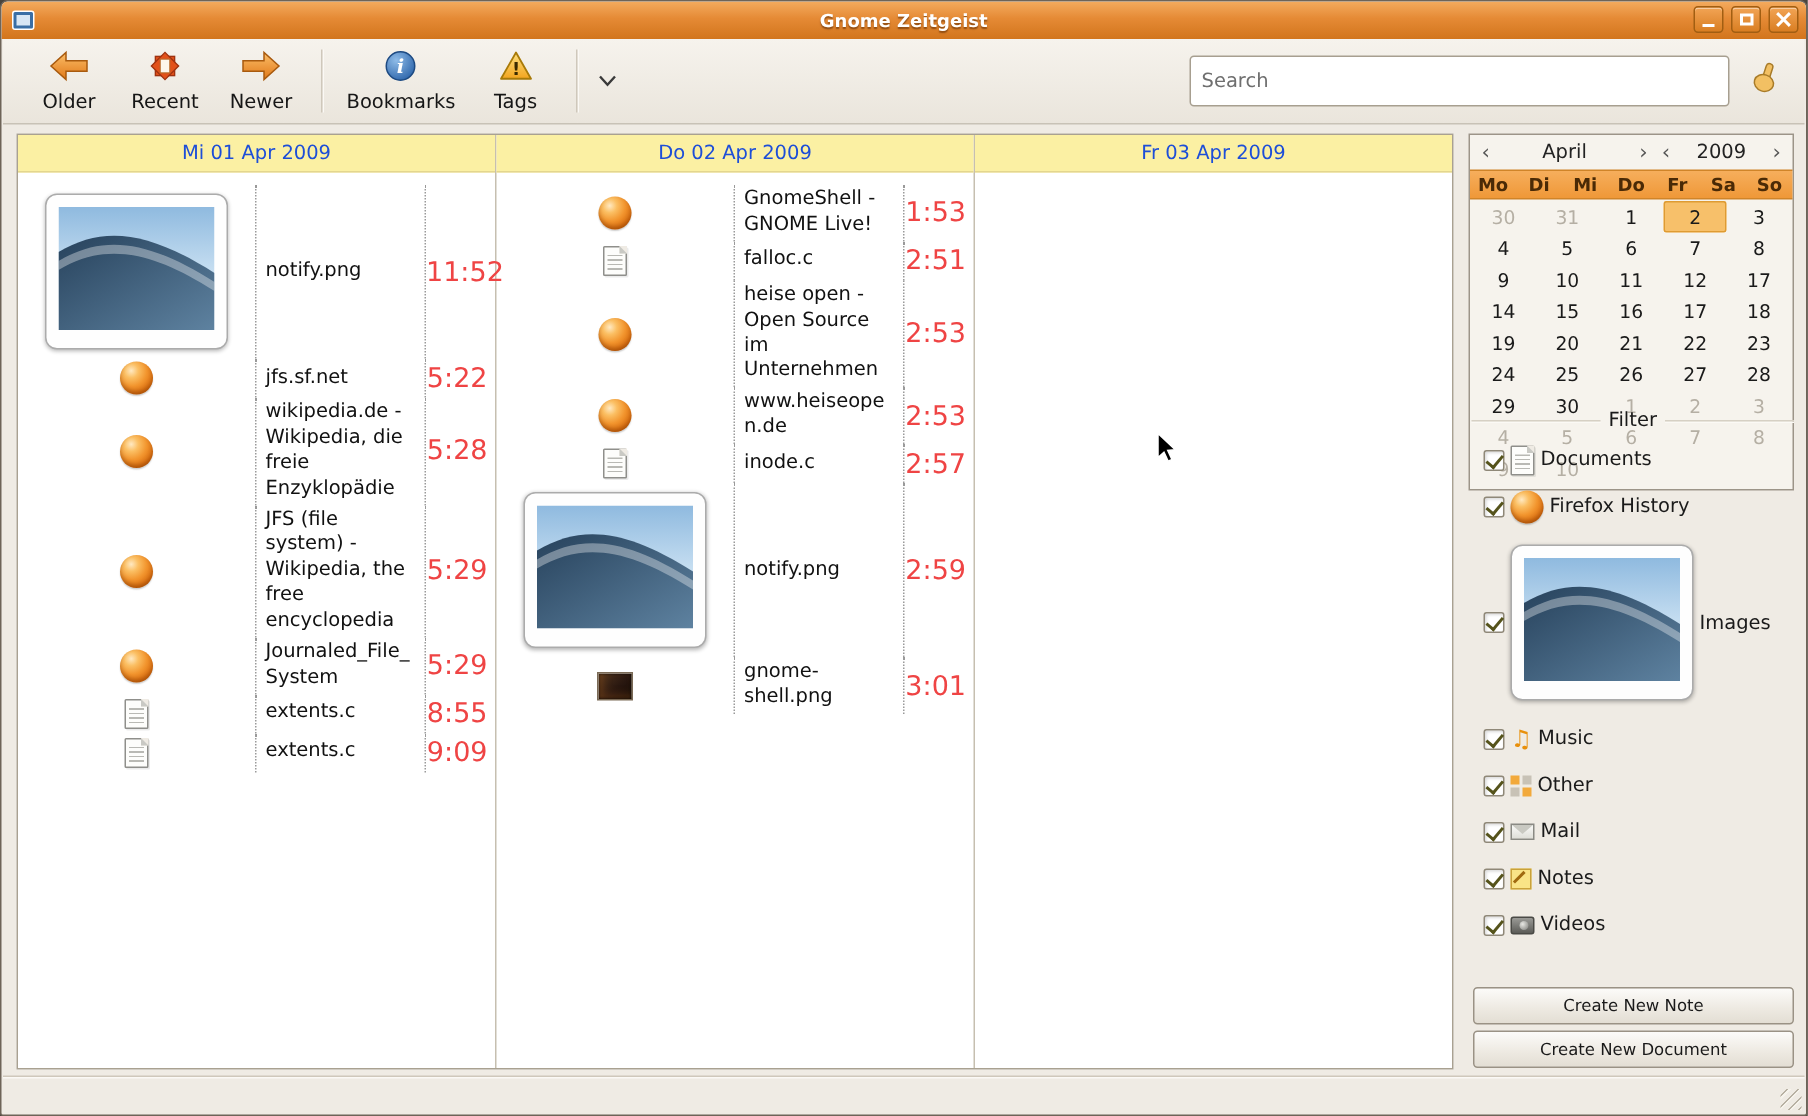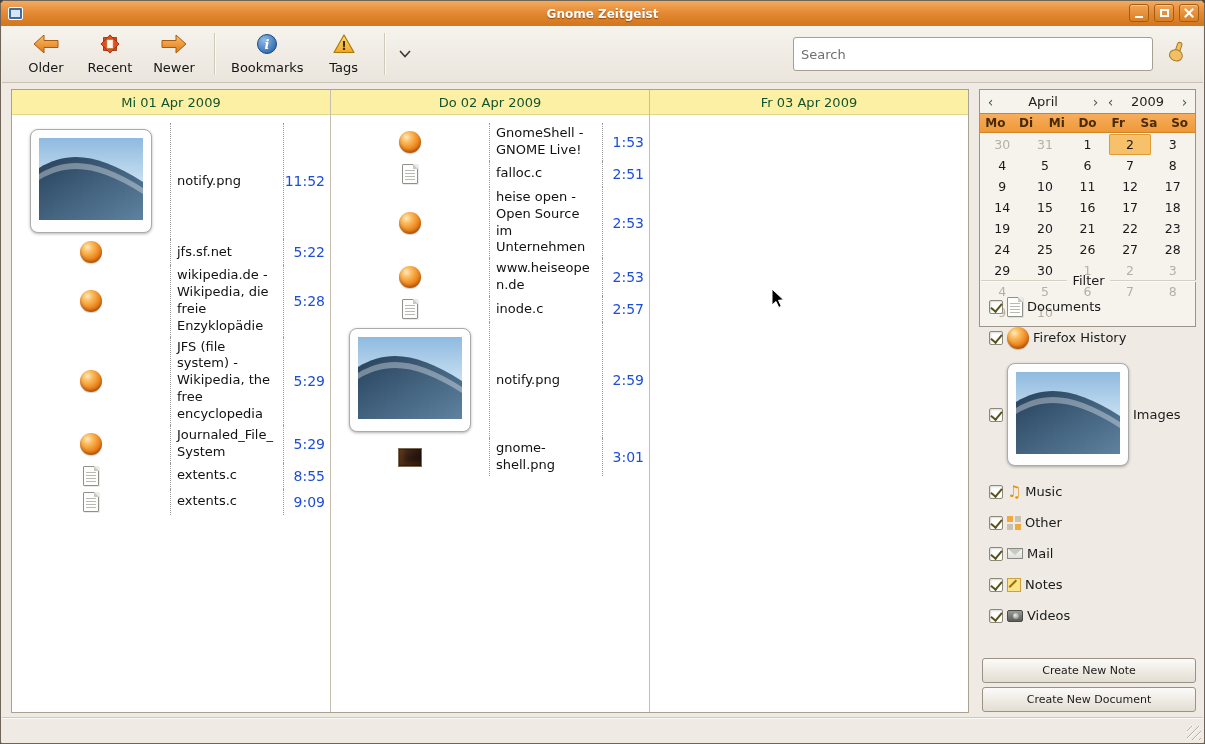--- a/index.html
+++ b/index.html
@@ -44,29 +44,29 @@
     background:#fff; font-size:13px; color:#333; padding:16px 7px;
     font-family:"DejaVu Sans", sans-serif; }
   .search-input::placeholder { color:#6F6F6F; opacity:1; }
 
   
   .timeline { position:absolute; left:10px; top:88px; width:958px; height:624px;
     background:#fff; border:1px solid #A9A191; display:flex; }
   .day-column { flex:1; border-right:1px solid #C6BFB0; display:flex; flex-direction:column; }
   .day-column:last-child { border-right:none; }
   .day-header { height:25px; line-height:25px; text-align:center; background:#FBF0A3;
-    border-bottom:1px solid #E3D68F; font-size:13px; color:#14532d; }
+    border-bottom:1px solid #E3D68F; font-size:13px; color:#1d4ed8; }
   .day-body { padding-top:8px; }
   .t-row { display:flex; align-items:center; min-height:26px; }
   .cell-icon { width:158px; display:flex; justify-content:center; align-items:center;
     align-self:stretch; }
   .cell-label { flex:1; border-left:1px dotted #9a9a9a; border-right:1px dotted #9a9a9a;
     padding:2px 6px; font-size:13px; color:#111; align-self:stretch; display:flex;
     align-items:center; overflow-wrap:anywhere; line-height:1.3; }
-  .cell-time { width:46px; text-align:right; padding-right:5px; font-size:14px; color:#1d4ed8; }
+  .cell-time { width:46px; text-align:right; padding-right:5px; font-size:18px; color:#ef4444; }
 
   
   .ff { width:22px; height:22px; border-radius:50%;
     background:radial-gradient(circle at 34% 28%, #FFE9C2 0%, #FBBF63 22%, #F2952E 48%, #DD7212 72%, #B5560A 100%);
     box-shadow:inset 0 -2px 3px rgba(120,50,0,.45), 0 1px 1px rgba(0,0,0,.2); }
   .doc { width:16px; height:20px; background:#FDFDFB; border:1px solid #8F8F8B;
     border-radius:1px; position:relative; box-shadow:1px 1px 0 rgba(0,0,0,.08); }
   .doc::before { content:""; position:absolute; left:2px; top:5px; right:2px; height:10px;
     background:repeating-linear-gradient(#B9B9B4 0 1px, transparent 1px 3px); }
   .doc::after { content:""; position:absolute; top:-1px; right:-1px; width:0; height:0;

